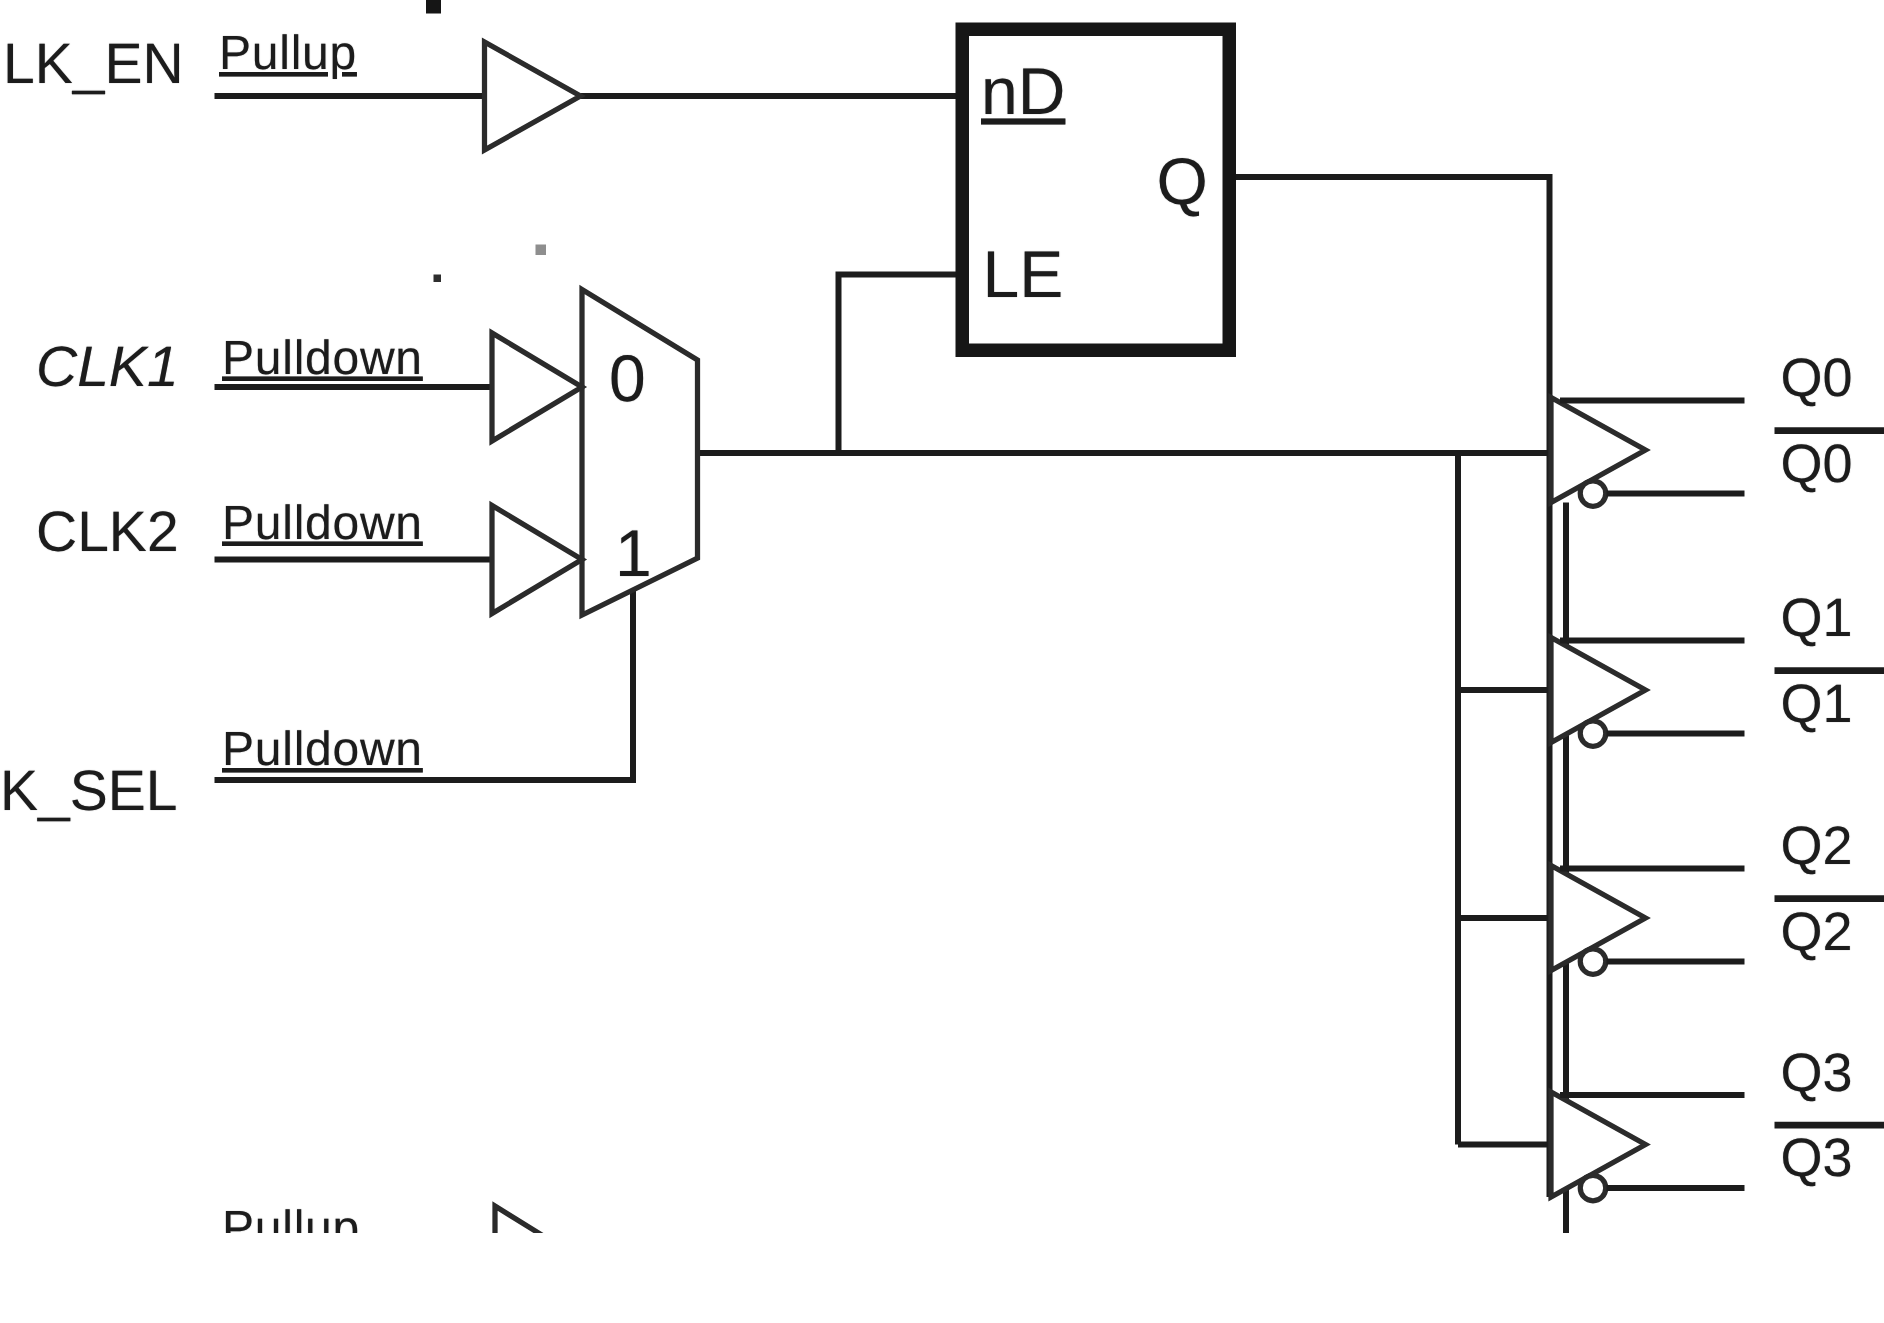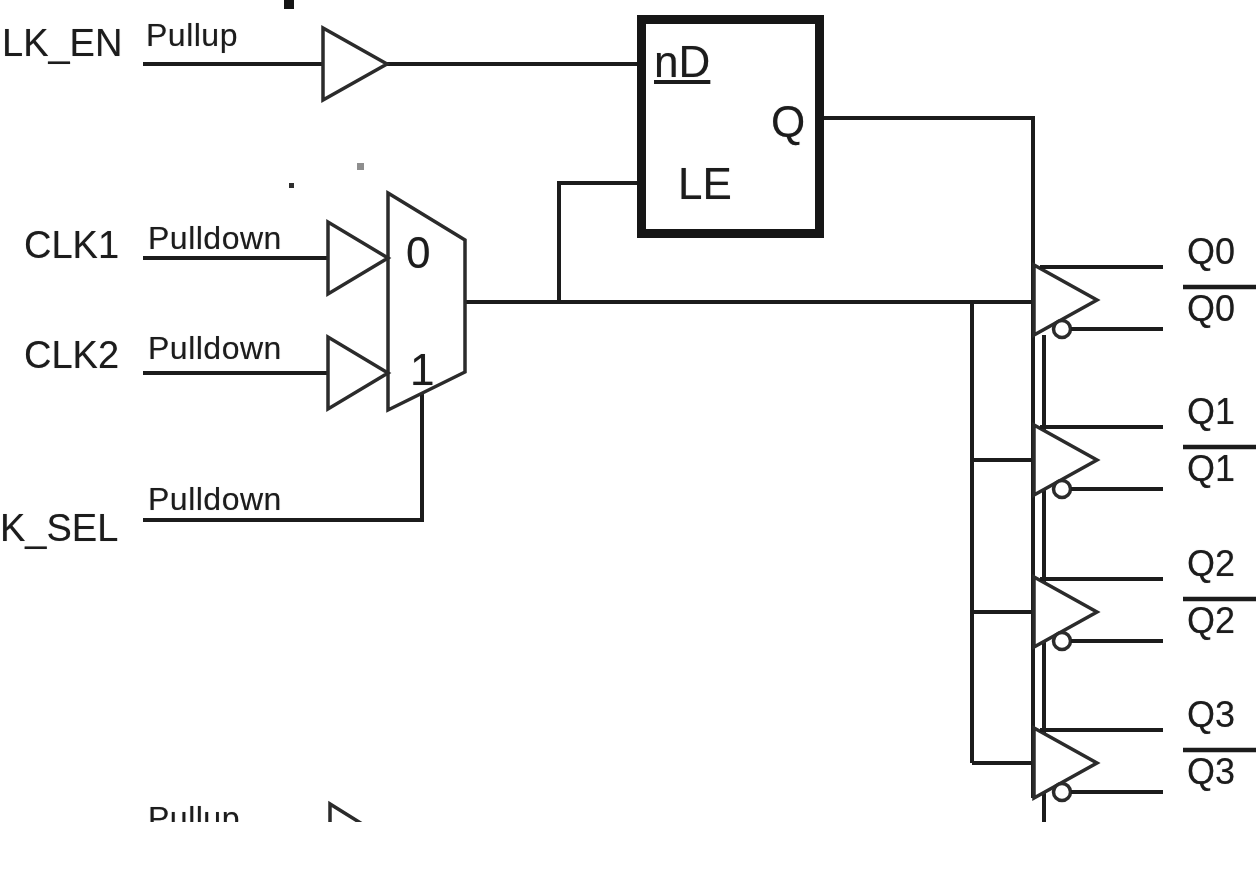--- a/index.html
+++ b/index.html
@@ -19,21 +19,21 @@
   .wire{stroke:var(--wire);stroke-width:4;fill:none;}
   .shape{stroke:#2b2b2b;stroke-width:3.5;fill:#ffffff;stroke-linejoin:miter;}
   .latch{stroke:#161616;stroke-width:9;fill:#ffffff;}
   .overline{stroke:var(--wire);stroke-width:4.5;fill:none;}
   .label{
     position:absolute;line-height:1;white-space:nowrap;
     color:var(--text);
     text-shadow:0 0 0.7px rgba(40,40,40,0.55);
   }
   .sig{font-size:38px;}
-  .res{font-size:32px;letter-spacing:0.5px;}
+  .res{font-size:32px;letter-spacing:0.5px;text-decoration:underline;}
   .latchlbl{font-size:44px;}
   .muxlbl{font-size:44px;}
   .out{font-size:36px;text-align:right;}
 </style>
 </head>
 <body>
 
 <div class="canvas">
 
   <svg class="layer" width="1256" height="882" viewBox="0 0 1256 882">
@@ -88,35 +88,35 @@
     <path class="overline" d="M1183 750 H1256"></path>
 
     <rect x="284" y="0" width="10" height="9" fill="#151515"></rect>
     <rect x="357" y="163" width="7" height="7" fill="#8e8e8e"></rect>
     <rect x="289" y="183" width="5" height="5" fill="#2e2e2e"></rect>
   </svg>
 
   <div class="label sig" style="left:2px;top:24px;">LK_EN</div>
   <div class="label res" style="left:146px;top:19px;">Pullup</div>
 
-  <div class="label sig" style="left:24px;top:226px;">CLK1</div>
+  <div class="label sig" style="left:24px;top:226px;font-style:italic;">CLK1</div>
   <div class="label res" style="left:148px;top:222px;">Pulldown</div>
 
   <div class="label sig" style="left:24px;top:336px;">CLK2</div>
   <div class="label res" style="left:148px;top:332px;">Pulldown</div>
 
   <div class="label sig" style="left:0px;top:482px;margin-top:27px;">K_SEL</div>
   <div class="label res" style="left:148px;top:483px;">Pulldown</div>
 
   <div class="label sig" style="left:63px;top:818px;">OE</div>
   <div class="label res" style="left:148px;top:802px;">Pullup</div>
 
   <div class="label latchlbl" style="left:654px;top:40px;text-decoration:underline;">nD</div>
   <div class="label latchlbl" style="left:771px;top:100px;">Q</div>
-  <div class="label latchlbl" style="left:655px;top:162px;margin-left:23px;">LE</div>
+  <div class="label latchlbl" style="left:655px;top:162px;">LE</div>
 
   <div class="label muxlbl" style="left:406px;top:231px;">0</div>
   <div class="label muxlbl" style="left:410px;top:348px;">1</div>
 
   <div class="label out" style="left:1187px;top:234px;">Q0</div>
   <div class="label out" style="left:1187px;top:291px;">Q0</div>
 
   <div class="label out" style="left:1187px;top:394px;">Q1</div>
   <div class="label out" style="left:1187px;top:451px;">Q1</div>
 

